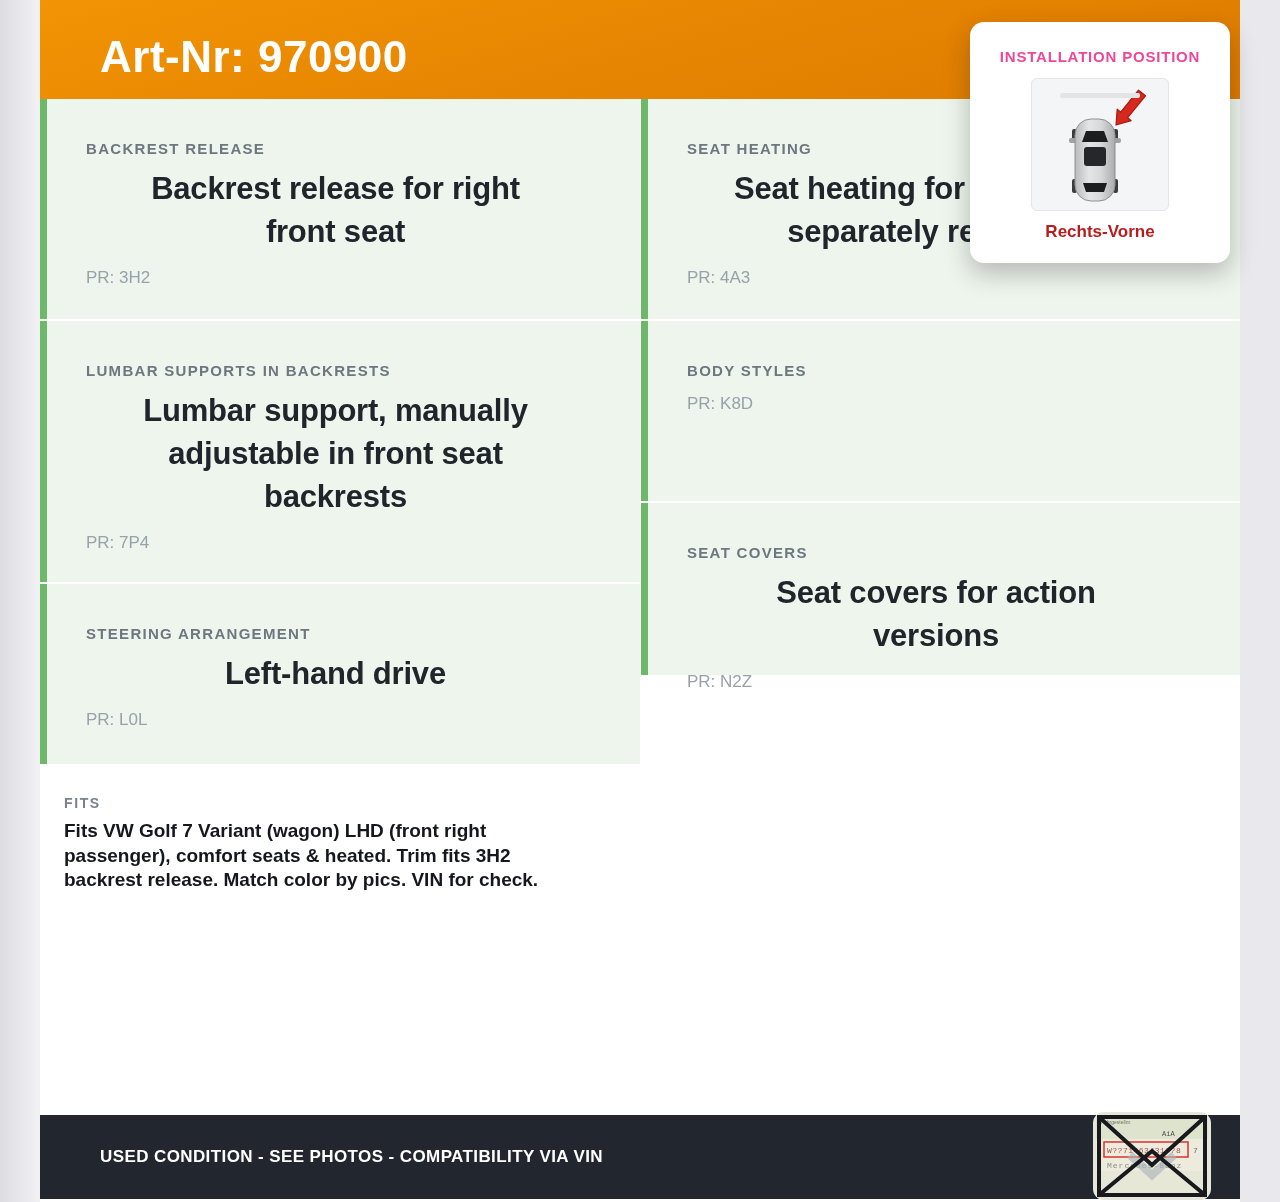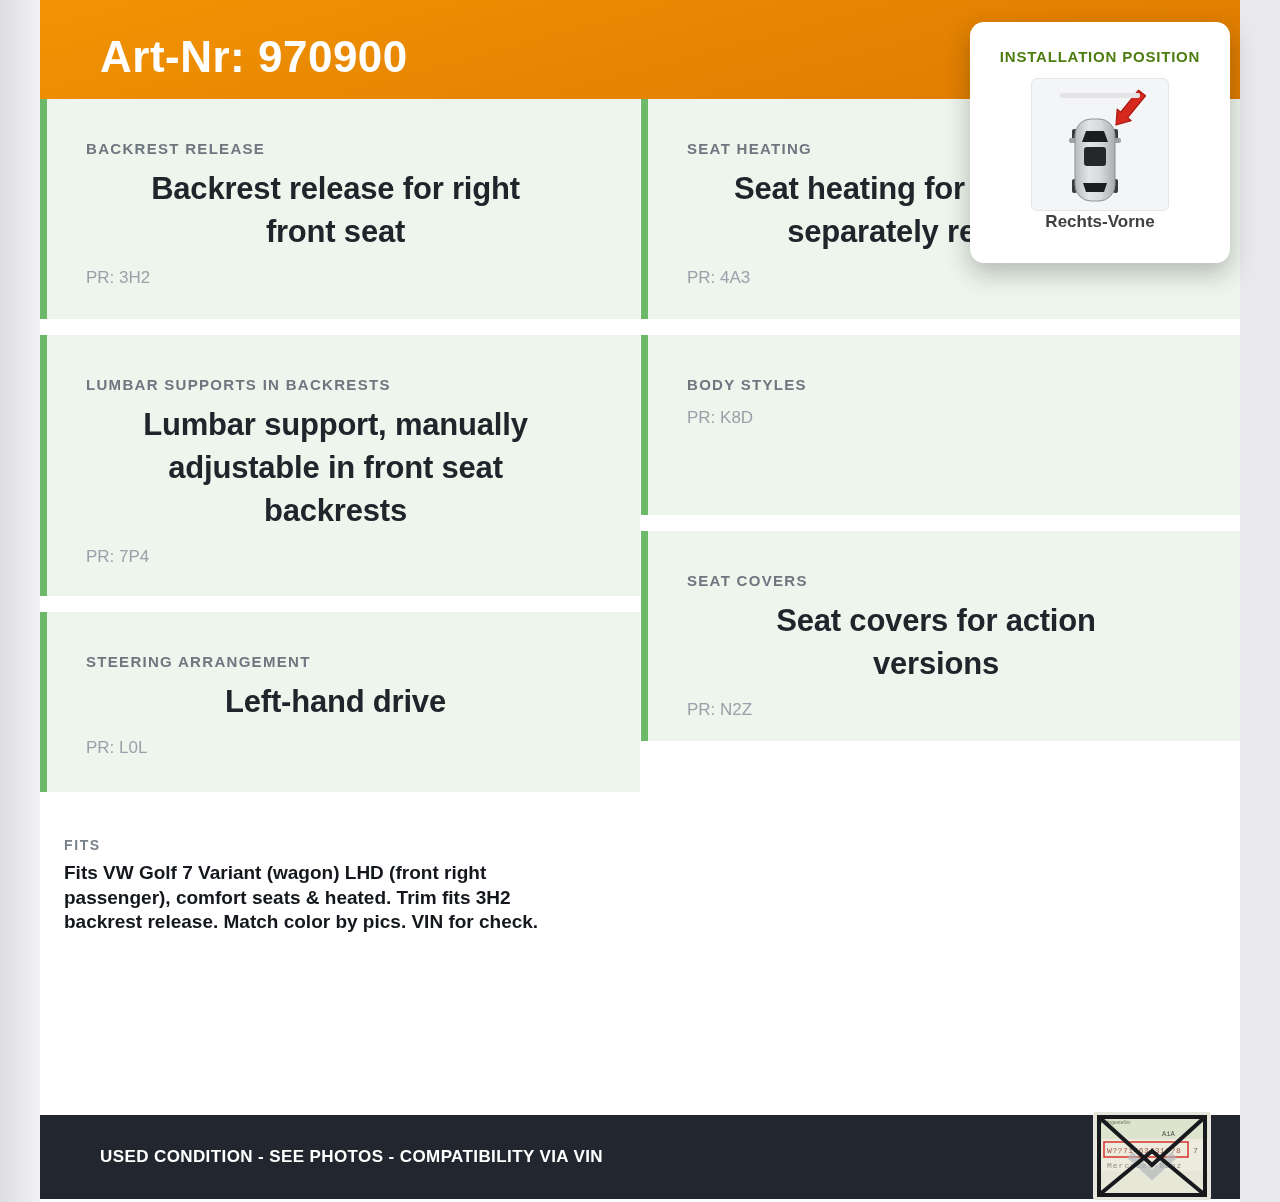--- a/index.html
+++ b/index.html
@@ -11,57 +11,57 @@
     overflow:hidden;
   }
   .page { position:absolute; left:40px; top:0; width:1200px; height:1202px; background:#ffffff; }
 
   
   .header { height:99px; background:linear-gradient(165deg,#f29404 0%,#e88702 45%,#dd7a01 100%); }
   .header-title { padding:32px 0 0 60px; font-size:44px; font-weight:bold; color:#ffffff; letter-spacing:.5px; }
 
   
   .columns { display:flex; gap:1px; background:#ffffff; align-items:flex-start; }
-  .col { display:flex; flex-direction:column; gap:16px; background:#ffffff; }
+  .col { display:flex; flex-direction:column; gap:2px; background:#ffffff; }
   .col-left  { width:600px; }
   .col-right { width:599px; }
 
   .option-card { background:#edf5ec; border-left:7px solid #6cb96a; padding:41px 55px 0 39px; width:100%; }
   .card-label { font-size:15px; font-weight:bold; letter-spacing:1.3px; color:#6e7680; margin-bottom:10px; }
   .card-title { font-size:31px; line-height:43px; font-weight:bold; color:#20252c; letter-spacing:-0.2px; white-space:pre-line;text-align:center; }
   .card-pr { margin-top:15px; font-size:17px; color:#99a1aa; }
 
   .fits-card { background:#ffffff; padding:29px 45px 16px 24px; height:149px; }
   .fits-label { font-size:14px; font-weight:bold; letter-spacing:1.6px; color:#79818b; margin-bottom:8px; }
   .fits-text { font-size:19px; font-weight:bold; line-height:24.5px; color:#14181d; white-space:pre-line; }
 
   
   .overlay-card {
     position:absolute; left:930px; top:22px; width:260px; height:241px;
     background:#ffffff; border-radius:14px; text-align:center;
     box-shadow:0 10px 26px rgba(30,30,30,.28);
   }
-  .overlay-title { margin-top:26px; font-size:15px; font-weight:bold; letter-spacing:.8px; color:#4d7c0f; }
+  .overlay-title { margin-top:26px; font-size:15px; font-weight:bold; letter-spacing:.8px; color:#ec4899; }
   .overlay-imgbox {
     width:138px; height:133px; margin:13px auto 0; position:relative; overflow:hidden;
     background:#f4f5f7; border:1px solid #e2e5e9; border-radius:6px;
   }
-  .overlay-caption { margin-top:1px; font-size:17px; font-weight:bold; color:#404040; }
+  .overlay-caption { margin-top:11px; font-size:17px; font-weight:bold; color:#b91c1c; }
   .watermark-line { position:absolute; left:28px; top:14px; width:80px; height:5px;
     background:#e4e4e6; border-radius:2px; }
 
   
   .footer { position:absolute; left:0; bottom:3px; width:1200px; height:84px; background:#22262e; }
   .footer-text {
     position:absolute; left:60px; top:50%; transform:translateY(-50%);
     color:#ffffff; font-weight:bold; font-size:17px; letter-spacing:.4px; white-space:nowrap;
   }
   .doc-thumb {
     position:absolute; right:29px; top:-3px; width:118px; height:88px;
-    border:3px solid #e6e6dc; background:#ecebdf; border-radius:3px;
+    border:3px solid #e6e6dc; background:#ecebdf; border-radius:11px;
   }
   .doc-thumb svg { display:block; }
 </style>
 </head>
 <body>
 
 <div class="page">
 
   <div class="header">
     <div class="header-title">Art-Nr: 970900</div>
@@ -100,21 +100,21 @@
       <div class="option-card" style="height:220px">
         <div class="card-label">SEAT HEATING</div>
         <div class="card-title" style="max-width:515px">Seat heating for front seats,
 separately regulated</div>
         <div class="card-pr">PR: 4A3</div>
       </div>
       <div class="option-card" style="height:180px">
         <div class="card-label">BODY STYLES</div>
         <div class="card-pr">PR: K8D</div>
       </div>
-      <div class="option-card" style="height:210px">
+      <div class="option-card" style="height:172px">
         <div class="card-label">SEAT COVERS</div>
         <div class="card-title">Seat covers for action
 versions</div>
         <div class="card-pr">PR: N2Z</div>
       </div>
     </div>
   </div>
 
   <div class="overlay-card">
     <div class="overlay-title">INSTALLATION POSITION</div>

